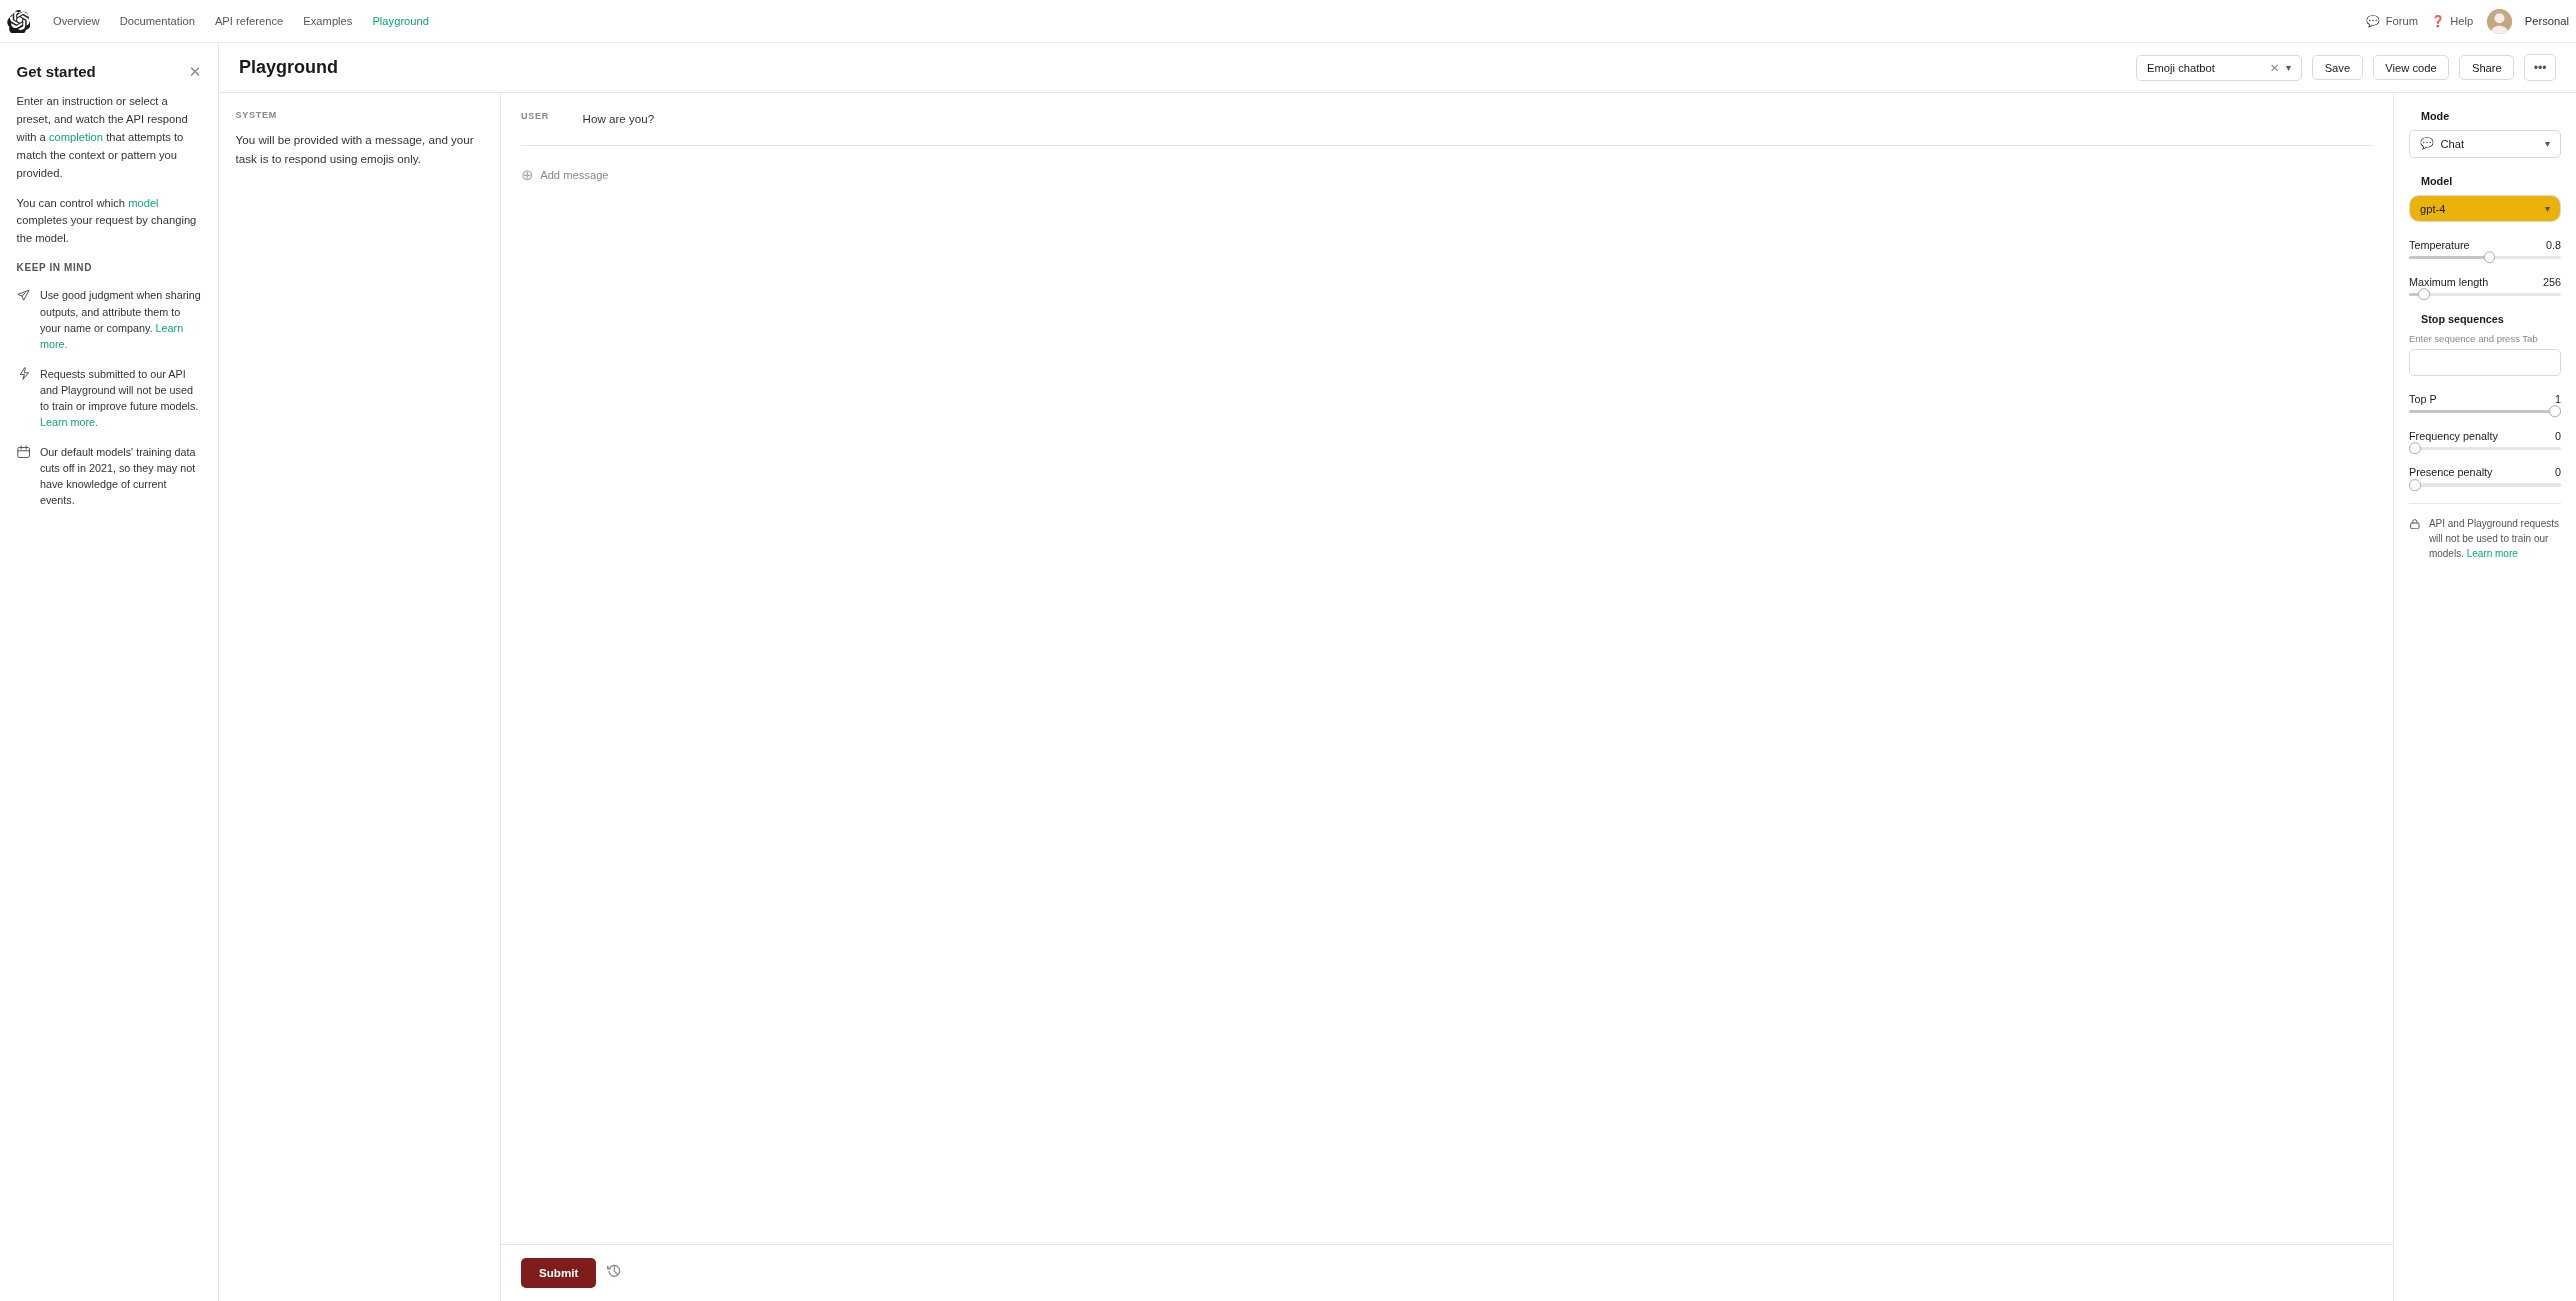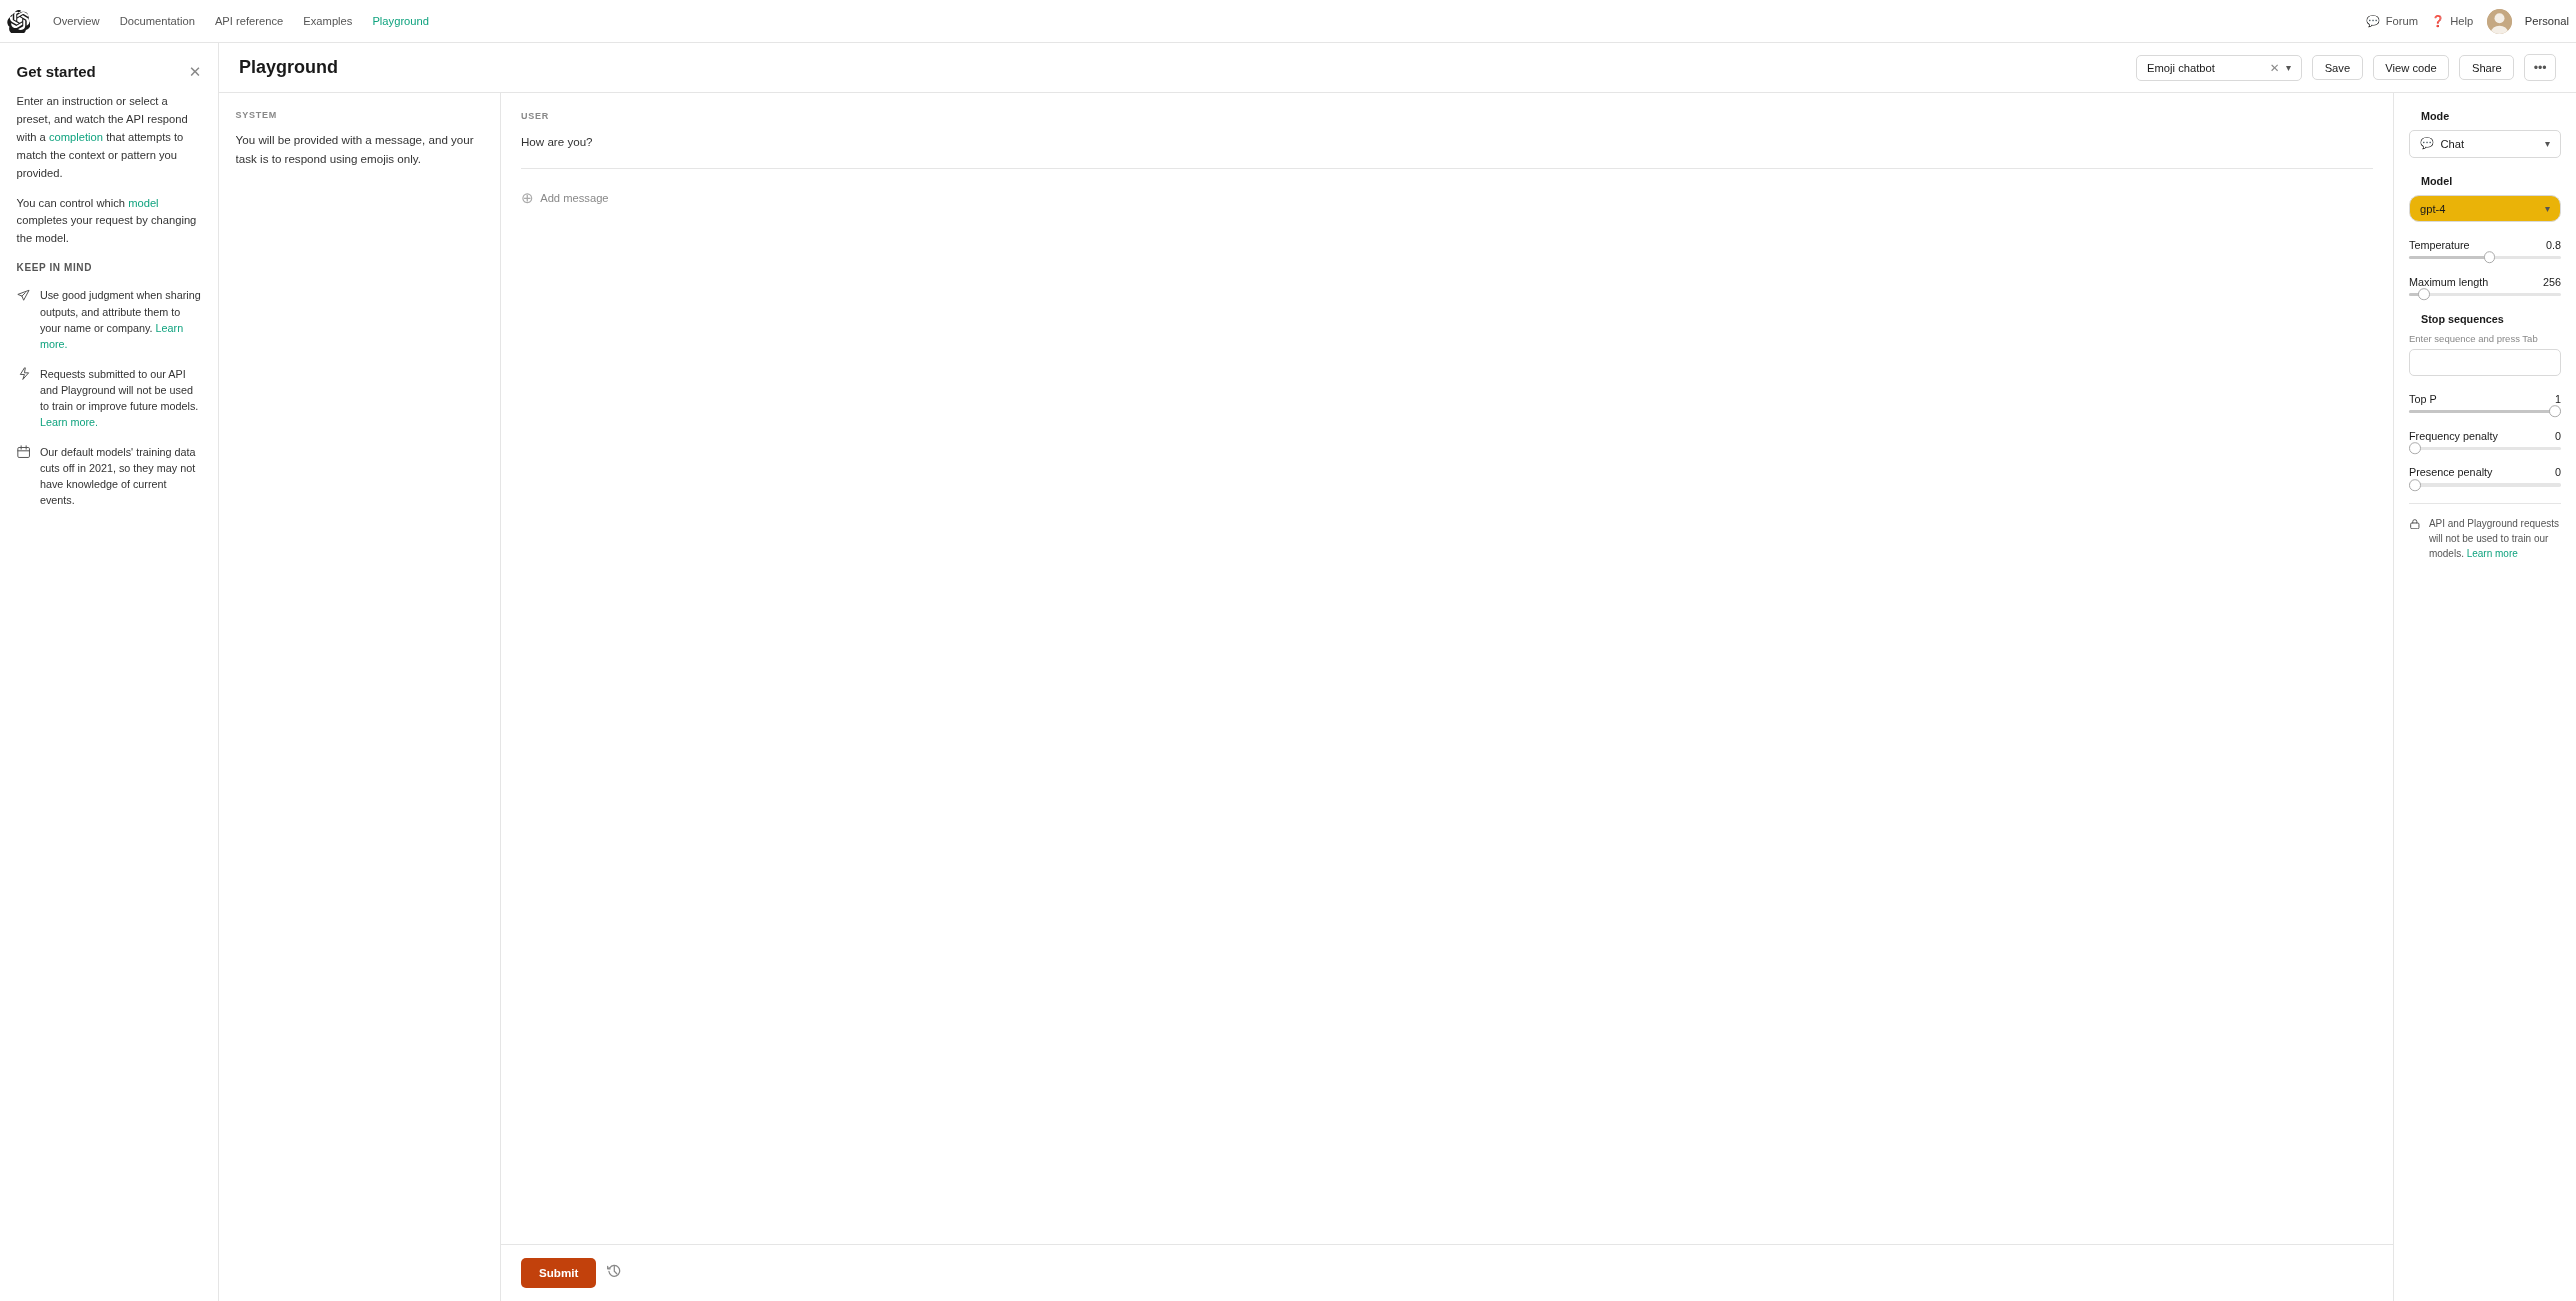--- a/index.html
+++ b/index.html
@@ -50,26 +50,26 @@
     .playground-body { flex: 1; display: flex; overflow: hidden; }
 
     
     .system-panel { width: 282px; flex-shrink: 0; border-right: 0.8px solid #e5e5e5; padding: 16.6px; }
     .system-label { font-size: 9px; font-weight: 700; letter-spacing: 0.08em; color: #888; margin-bottom: 11.6px; }
     .system-textarea { width: 100%; height: calc(100% - 33px); border: none; outline: none; resize: none; font-size: 11.6px; color: #333; line-height: 1.6; font-family: inherit; }
 
     
     .chat-panel { flex: 1; display: flex; flex-direction: column; overflow: hidden; }
     .chat-messages { flex: 1; overflow-y: auto; padding: 16.6px 20px; }
-    .chat-message { display: flex; align-items: flex-start; gap: 11.6px; padding-bottom: 16.6px; border-bottom: 0.8px solid #e5e5e5; margin-bottom: 16.6px; flex-direction: column; }
+    .chat-message { display: flex; align-items: flex-start; gap: 11.6px; padding-bottom: 16.6px; border-bottom: 0.8px solid #e5e5e5; margin-bottom: 16.6px; }
     .message-role { font-size: 9px; font-weight: 700; letter-spacing: 0.08em; color: #888; width: 50px; flex-shrink: 0; padding-top: 1.7px; }
     .message-content { flex: 1; font-size: 11.6px; color: #333; line-height: 1.6; }
     .add-message-btn { display: flex; align-items: center; gap: 6.6px; color: #888; cursor: pointer; font-size: 11.2px; padding: 3.3px 0; }
     .chat-footer { padding: 13.3px 20px; border-top: 0.8px solid #e5e5e5; display: flex; align-items: center; gap: 10px; }
-    .submit-btn { background: #c2410c; color: #fff; border: none; border-radius: 5px; padding: 8.3px 18px; font-size: 11.6px; font-weight: 600; cursor: pointer; }
+    .submit-btn { background: #7f1d1d; color: #fff; border: none; border-radius: 5px; padding: 8.3px 18px; font-size: 11.6px; font-weight: 600; cursor: pointer; }
     .history-btn { background: none; border: none; cursor: pointer; color: #888; font-size: 15px; }
 
     
     .right-panel { width: 183px; flex-shrink: 0; border-left: 0.8px solid #e5e5e5; padding: 16.6px 15px; overflow-y: auto; }
     .right-section { margin-bottom: 16.6px; }
     .right-label { font-size: 10.8px; font-weight: 600; color: #1a1a1a; margin-bottom: 8.3px; padding-left: 12px; }
     .mode-select { width: 100%; border: 0.8px solid #d9d9d9; border-radius: 5px; padding: 6.6px 10px; font-size: 11.2px; display: flex; align-items: center; gap: 6.6px; cursor: pointer; background: #fff; }
     .mode-select-text { flex: 1; }
     .mode-chevron { color: #555; font-size: 10px; }
     .model-select { width: 100%; border: 0.8px solid #d9d9d9; border-radius: 10px; padding: 6.6px 10px; font-size: 11.2px; display: flex; align-items: center; gap: 6.6px; cursor: pointer; background: #eab308; }

